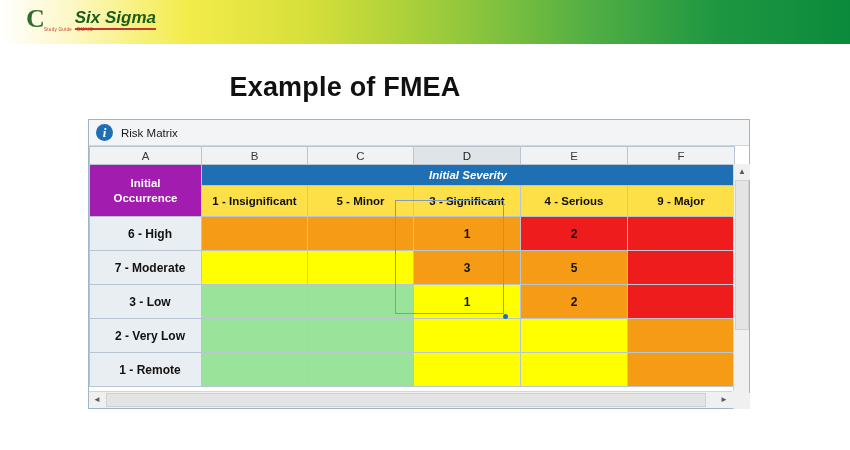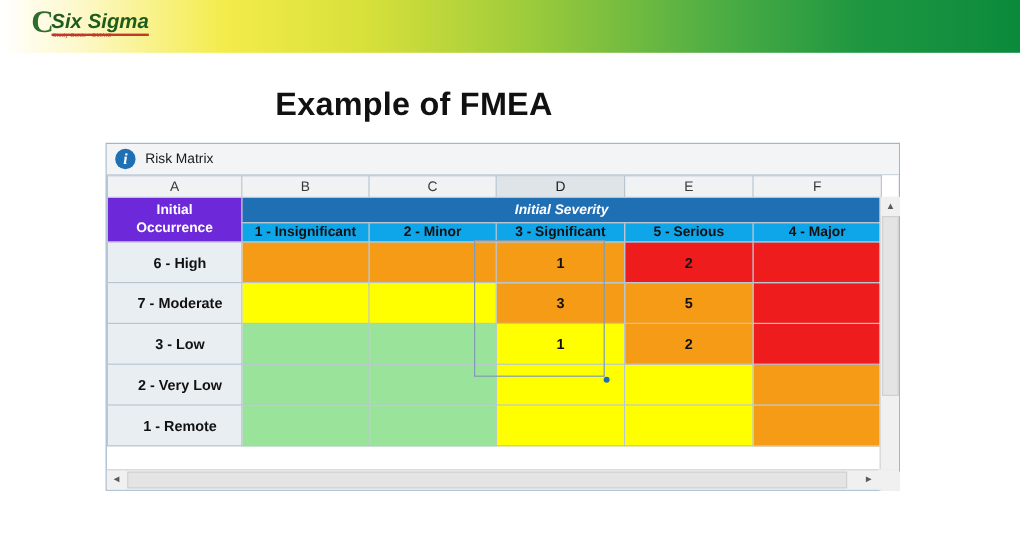--- a/index.html
+++ b/index.html
@@ -47,20 +47,21 @@
     font-weight: bold;
   }
   .logo-text {
     font-size: 17px;
     font-weight: bold;
     color: #1d5c1d;
     font-style: italic;
     line-height: 18px;
     border-bottom: 2px solid #c0392b;
     padding-bottom: 1px;
+    margin-left: 32px;
   }
   .logo-sub {
     position: absolute;
     left: 44px;
     top: 27px;
     font-size: 4.5px;
     color: #c0392b;
     letter-spacing: .3px;
   }
 
@@ -156,31 +157,31 @@
 
   .sev-head {
     background: #1f6fb5;
     color: #ffffff;
     font-weight: bold;
     height: 21px;
     font-size: 12px;
     font-style: italic;
   }
   .occ-head {
-    background: #6d28d9;
+    background: #a21caf;
     color: #ffffff;
     font-weight: bold;
     font-size: 11.5px;
     line-height: 15px;
   }
   .sev-label {
-    background: #0ea5e9;
+    background: #fde047;
     font-weight: bold;
     color: #111111;
-    height: 16px;
+    height: 31px;
     font-size: 12px;
   }
   .row-label {
     background: #e9eef2;
     font-weight: bold;
     color: #111111;
     text-align: left;
     padding-left: 9px !important;
     font-size: 12px;
   }
@@ -327,24 +328,24 @@
         <tr>
           <td class="occ-head" rowspan="2">
             <div>Initial</div>
             <div>Occurrence</div>
           </td>
           <td class="sev-head" colspan="5">Initial Severity</td>
         </tr>
 
         <tr>
           <td class="sev-label">1 - Insignificant</td>
-          <td class="sev-label">2 - Minor</td>
+          <td class="sev-label">5 - Minor</td>
           <td class="sev-label">3 - Significant</td>
-          <td class="sev-label">5 - Serious</td>
-          <td class="sev-label">4 - Major</td>
+          <td class="sev-label">4 - Serious</td>
+          <td class="sev-label">9 - Major</td>
         </tr>
 
         <tr class="datarow">
           <td class="row-label">6 - High</td>
           <td class="cell-orange"></td>
           <td class="cell-orange"></td>
           <td class="cell-orange">1</td>
           <td class="cell-red">2</td>
           <td class="cell-red"></td>
         </tr>

